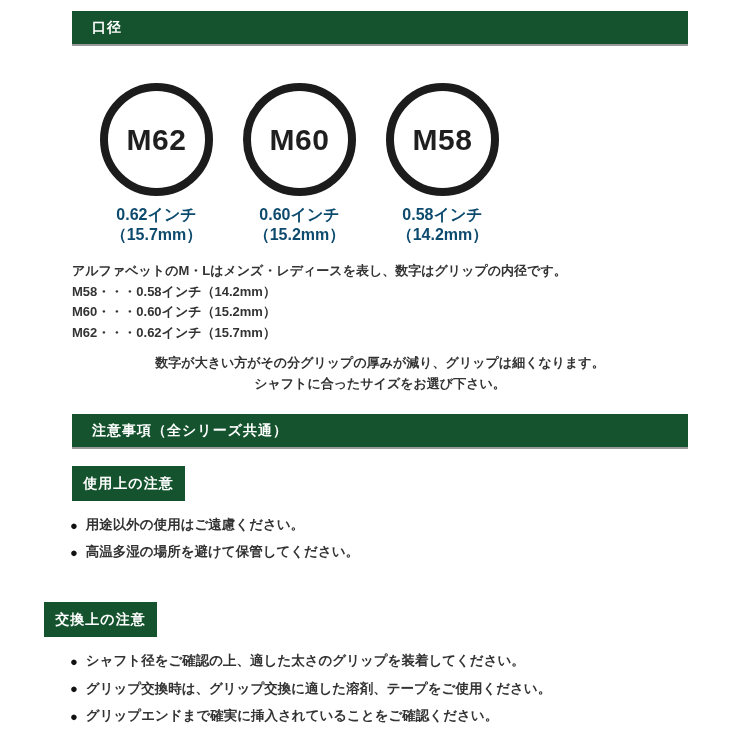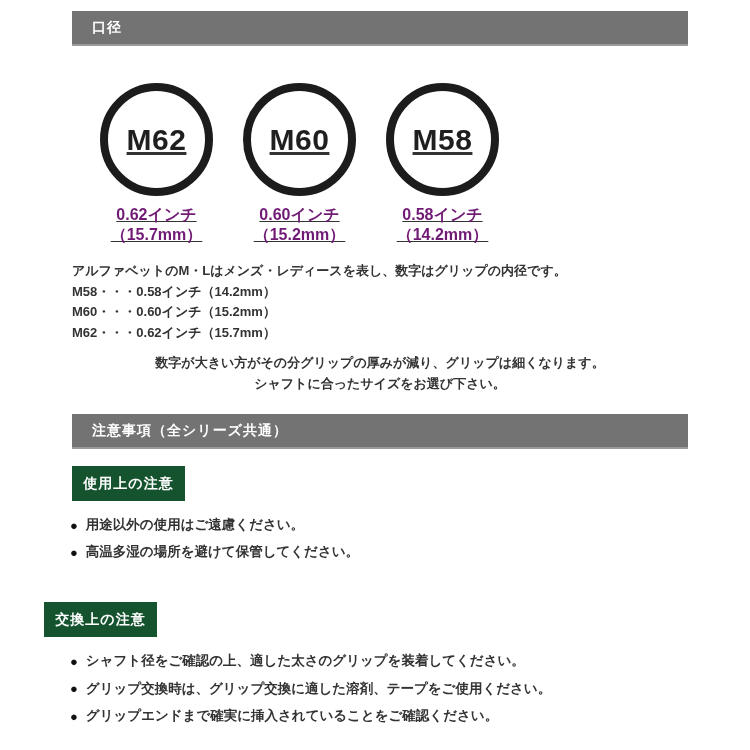--- a/index.html
+++ b/index.html
@@ -11,36 +11,35 @@
     color: #333333;
     overflow: hidden;
   }
   .page { width: 750px; height: 750px; padding-top: 11px; background: #ffffff; }
 
   
   .section-bar {
     margin-left: 72px;
     width: 616px;
     height: 35px;
-    background: #737373;
+    background: #14532d;
     border-bottom: 2px solid #9a9a9a;
     color: #ffffff;
     font-size: 14px;
     font-weight: bold;
     line-height: 33px;
     padding-left: 20px;
     letter-spacing: 1px;
   }
 
   
   .circles-row {
     display: flex;
     gap: 30px;
     margin: 37px 0 0 100px;
-    text-decoration: underline;
   }
   .size-group { width: 113px; text-align: center; }
   .circle {
     width: 113px;
     height: 113px;
     border: 8px solid #1c1c1c;
     border-radius: 50%;
     display: flex;
     align-items: center;
     justify-content: center;
@@ -49,21 +48,21 @@
   .circle-code {
     font-size: 30px;
     font-weight: 800;
     color: #1f1f1f;
     letter-spacing: 0.5px;
   }
   .circle-caption {
     margin-top: 9px;
     font-size: 16px;
     font-weight: 700;
-    color: #701a75;
+    color: #0c4a6e;
     line-height: 1.22;
     white-space: nowrap;
   }
 
   
   .desc-block {
     margin: 17px 62px 0 72px;
     font-size: 13px;
     font-weight: 600;
     color: #333333;

